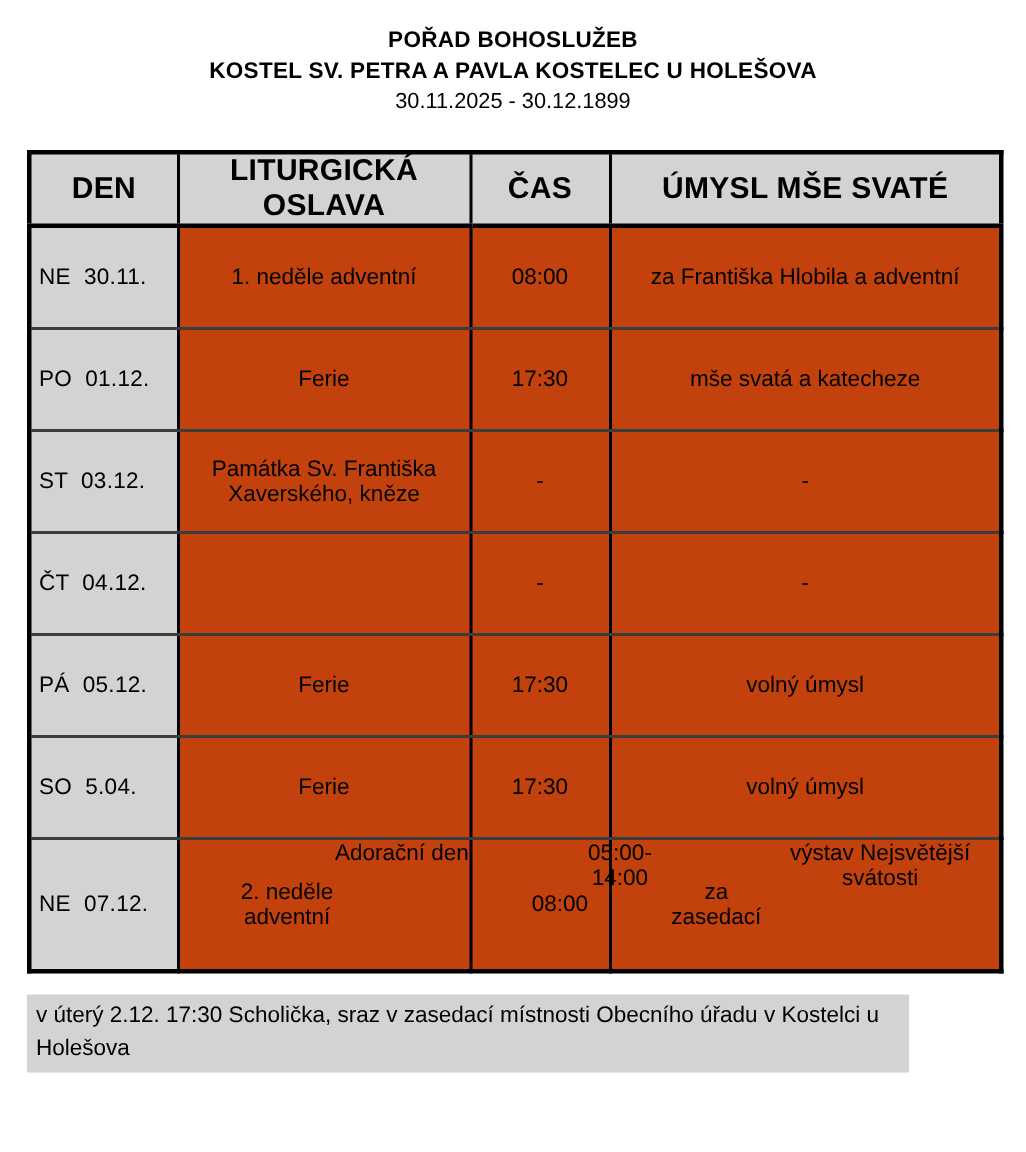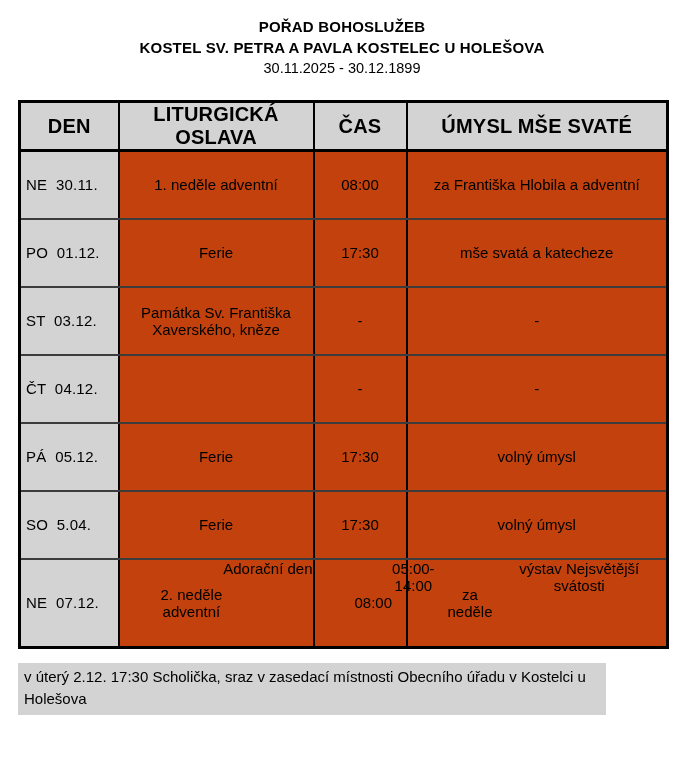--- a/index.html
+++ b/index.html
@@ -171,21 +171,21 @@
           </div>
         </td>
         <td>
           <div class="dual-cell">
             <div class="dual-top">08:00</div>
             <div class="dual-bottom">05:00-14:00</div>
           </div>
         </td>
         <td>
           <div class="dual-cell">
-            <div class="dual-top">za neděle</div>
+            <div class="dual-top">za zasedací</div>
             <div class="dual-bottom">výstav Nejsvětější svátosti</div>
           </div>
         </td>
       </tr>
     </tbody>
   </table>
 
   <div class="footer-note">v úterý 2.12. 17:30 Scholička, sraz v zasedací místnosti Obecního úřadu v Kostelci u Holešova</div>
 
 </div>

